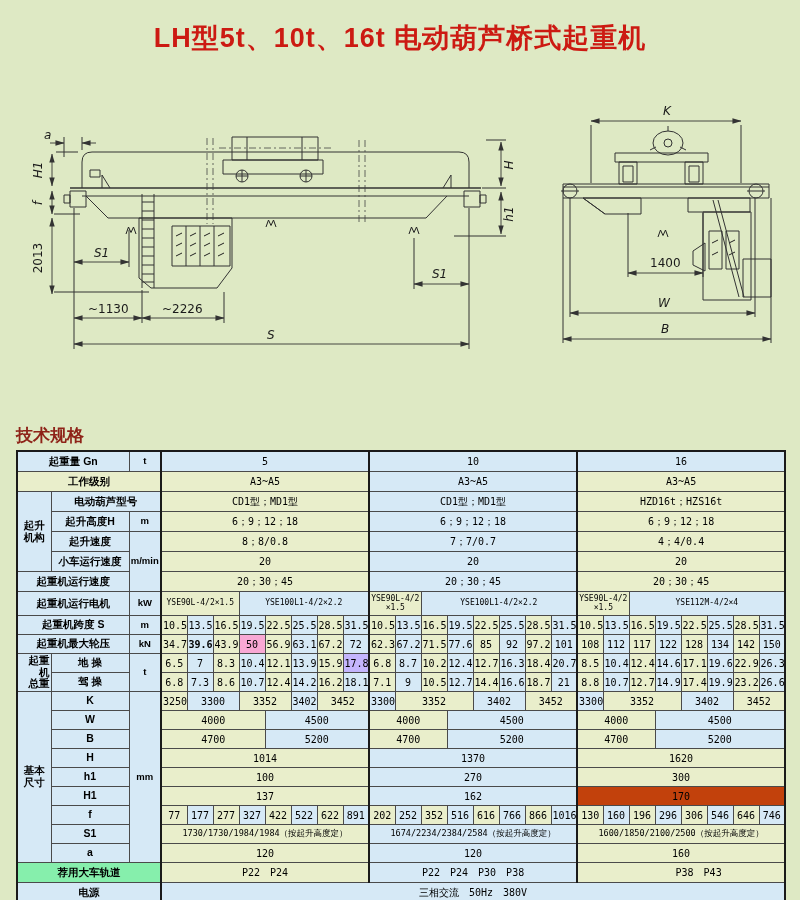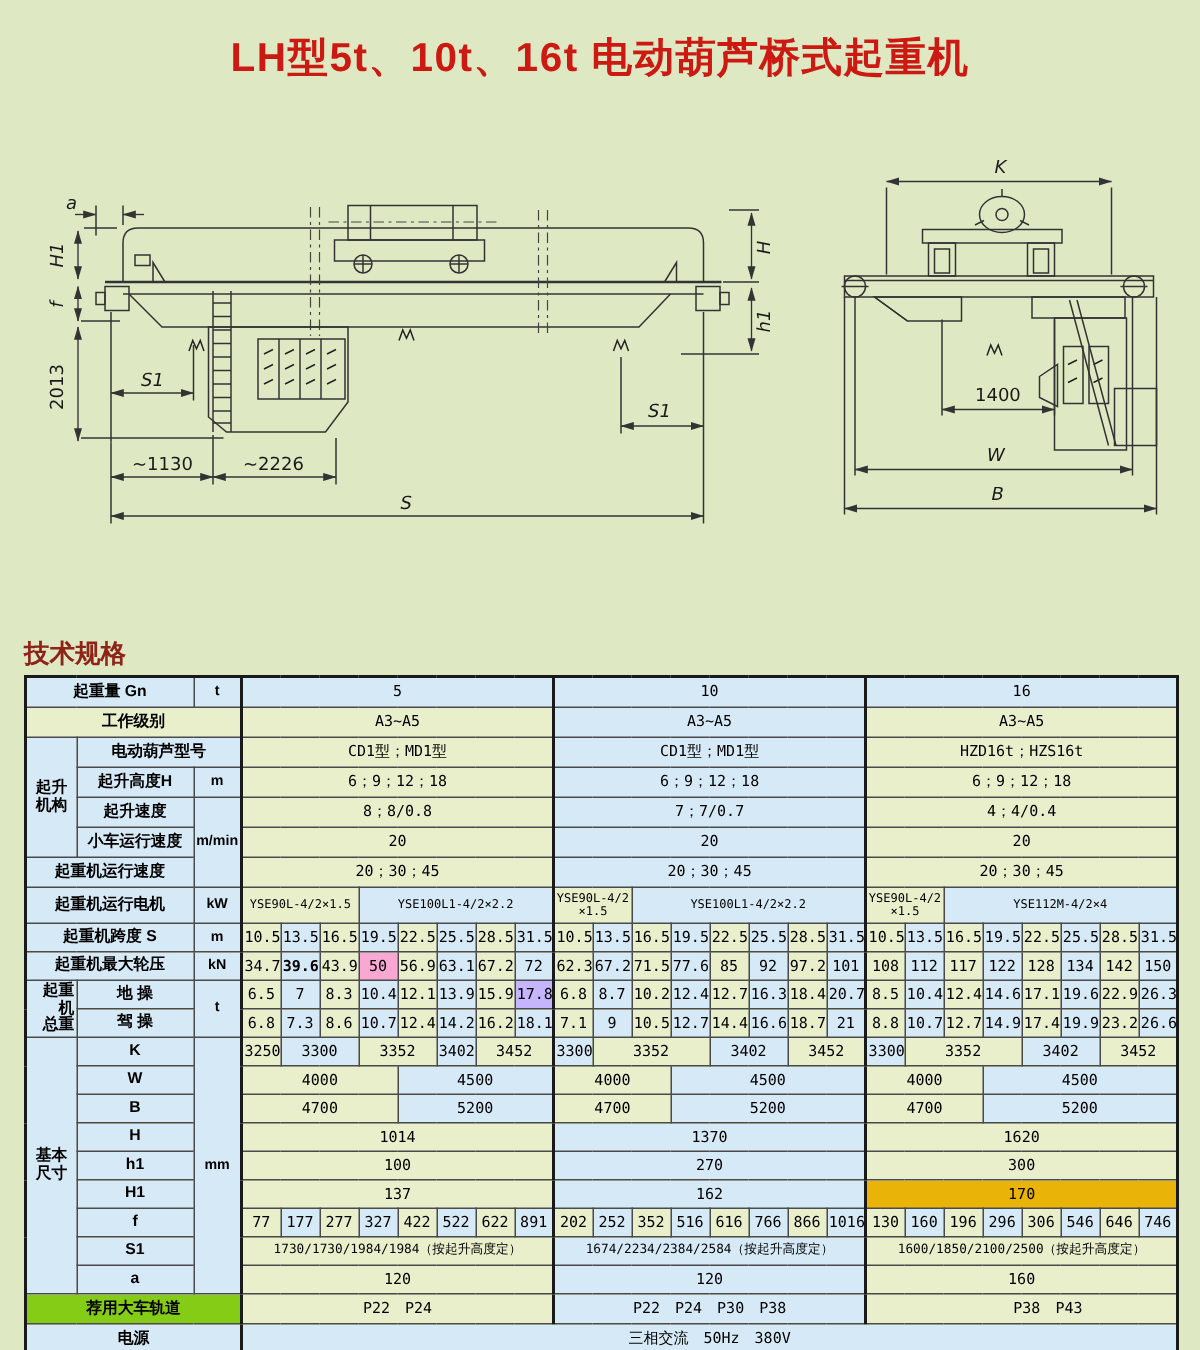--- a/index.html
+++ b/index.html
@@ -462,21 +462,21 @@
         <tr>
           <td class="c-lab" style="background: rgb(214, 233, 246);">h1</td>
           <td class="c-d sec" colspan="8" style="background: rgb(233, 238, 203);">100</td>
           <td class="c-d sec" colspan="8" style="background: rgb(214, 233, 246);">270</td>
           <td class="c-d sec" colspan="8" style="background: rgb(233, 238, 203);">300</td>
         </tr>
         <tr>
           <td class="c-lab" style="background: rgb(214, 233, 246);">H1</td>
           <td class="c-d sec" colspan="8" style="background: rgb(233, 238, 203);">137</td>
           <td class="c-d sec" colspan="8" style="background: rgb(214, 233, 246);">162</td>
-          <td class="c-d sec" colspan="8" style="background: #eab308;">170</td>
+          <td class="c-d sec" colspan="8" style="background: #c2410c;">170</td>
         </tr>
         <tr>
           <td class="c-lab" style="background: rgb(214, 233, 246);">f</td>
           <td class="c-d sec" style="background: rgb(233, 238, 203);">77</td>
           <td class="c-d" style="background: rgb(214, 233, 246);">177</td>
           <td class="c-d" style="background: rgb(233, 238, 203);">277</td>
           <td class="c-d" style="background: rgb(214, 233, 246);">327</td>
           <td class="c-d" style="background: rgb(233, 238, 203);">422</td>
           <td class="c-d" style="background: rgb(214, 233, 246);">522</td>
           <td class="c-d" style="background: rgb(233, 238, 203);">622</td>
@@ -504,21 +504,21 @@
           <td class="c-d sec" colspan="8" style="background: rgb(214, 233, 246);">1674/2234/2384/2584（按起升高度定）</td>
           <td class="c-d sec" colspan="8" style="background: rgb(233, 238, 203);">1600/1850/2100/2500（按起升高度定）</td>
         </tr>
         <tr>
           <td class="c-lab" style="background: rgb(214, 233, 246);">a</td>
           <td class="c-d sec" colspan="8" style="background: rgb(233, 238, 203);">120</td>
           <td class="c-d sec" colspan="8" style="background: rgb(214, 233, 246);">120</td>
           <td class="c-d sec" colspan="8" style="background: rgb(233, 238, 203);">160</td>
         </tr>
         <tr class="h19">
-          <td class="c-lab" colspan="3" style="background: #84cc16; margin-left: 48px;">荐用大车轨道</td>
+          <td class="c-lab" colspan="3" style="background: #86efac; margin-left: 48px;">荐用大车轨道</td>
           <td class="c-d sec" colspan="8" style="background: rgb(233, 238, 203);">P22　P24</td>
           <td class="c-d sec" colspan="8" style="background: rgb(214, 233, 246);">P22　P24　P30　P38</td>
           <td class="c-d sec" colspan="8" style="background: rgb(233, 238, 203); padding-left: 36px;">P38　P43</td>
         </tr>
         <tr class="h19">
           <td class="c-lab" colspan="3" style="background: rgb(214, 233, 246);">电源</td>
           <td class="c-d sec" colspan="24" style="background: rgb(214, 233, 246);">三相交流　50Hz　380V</td>
         </tr>
       </tbody>
   </table>

